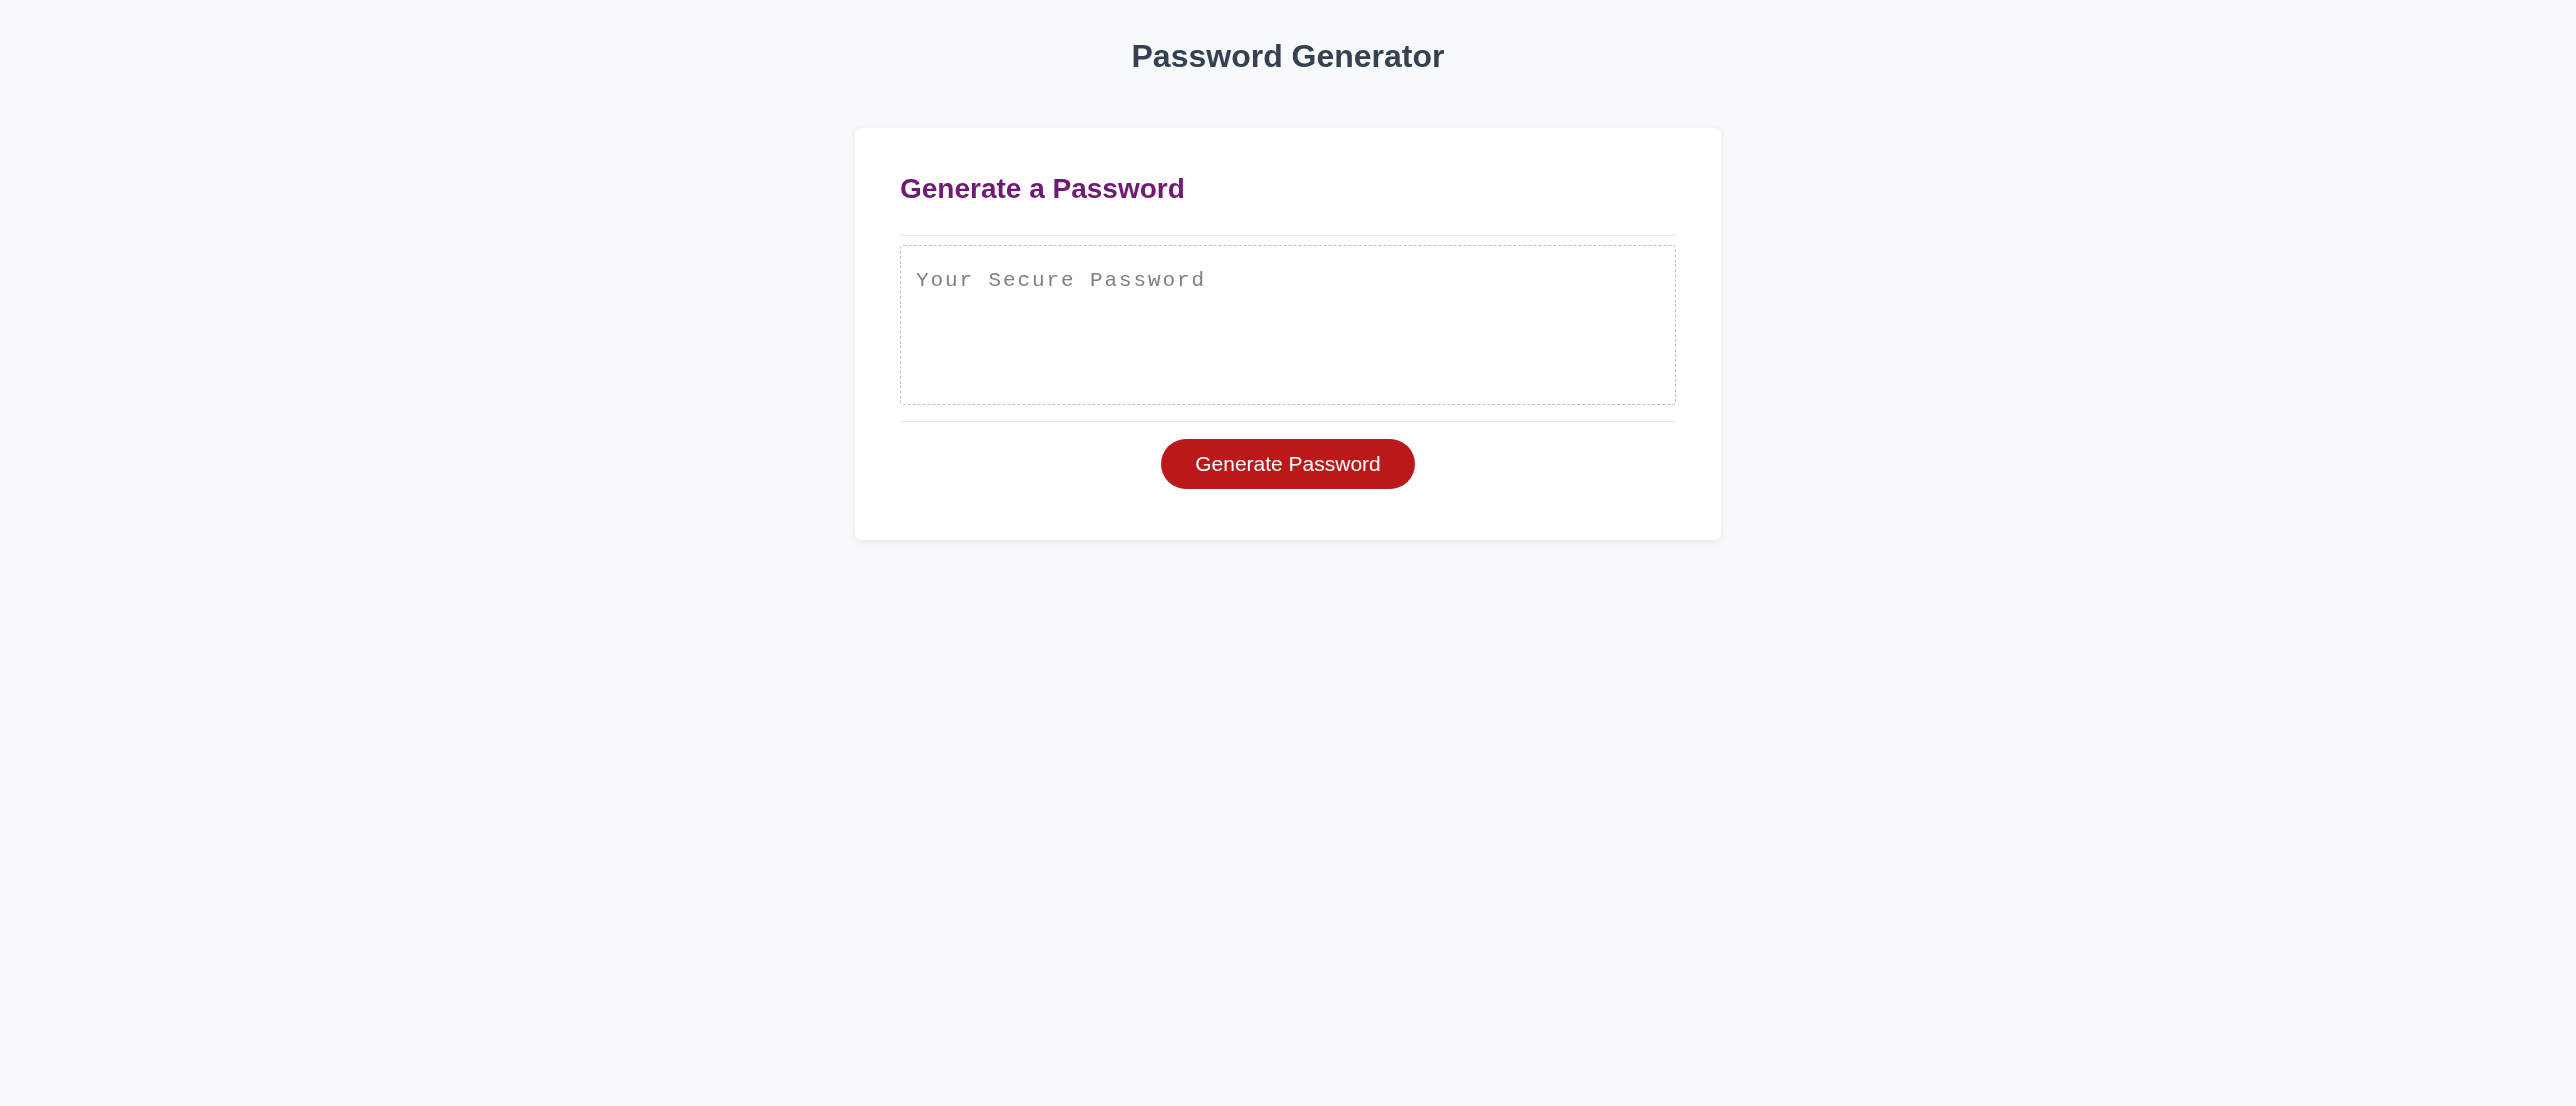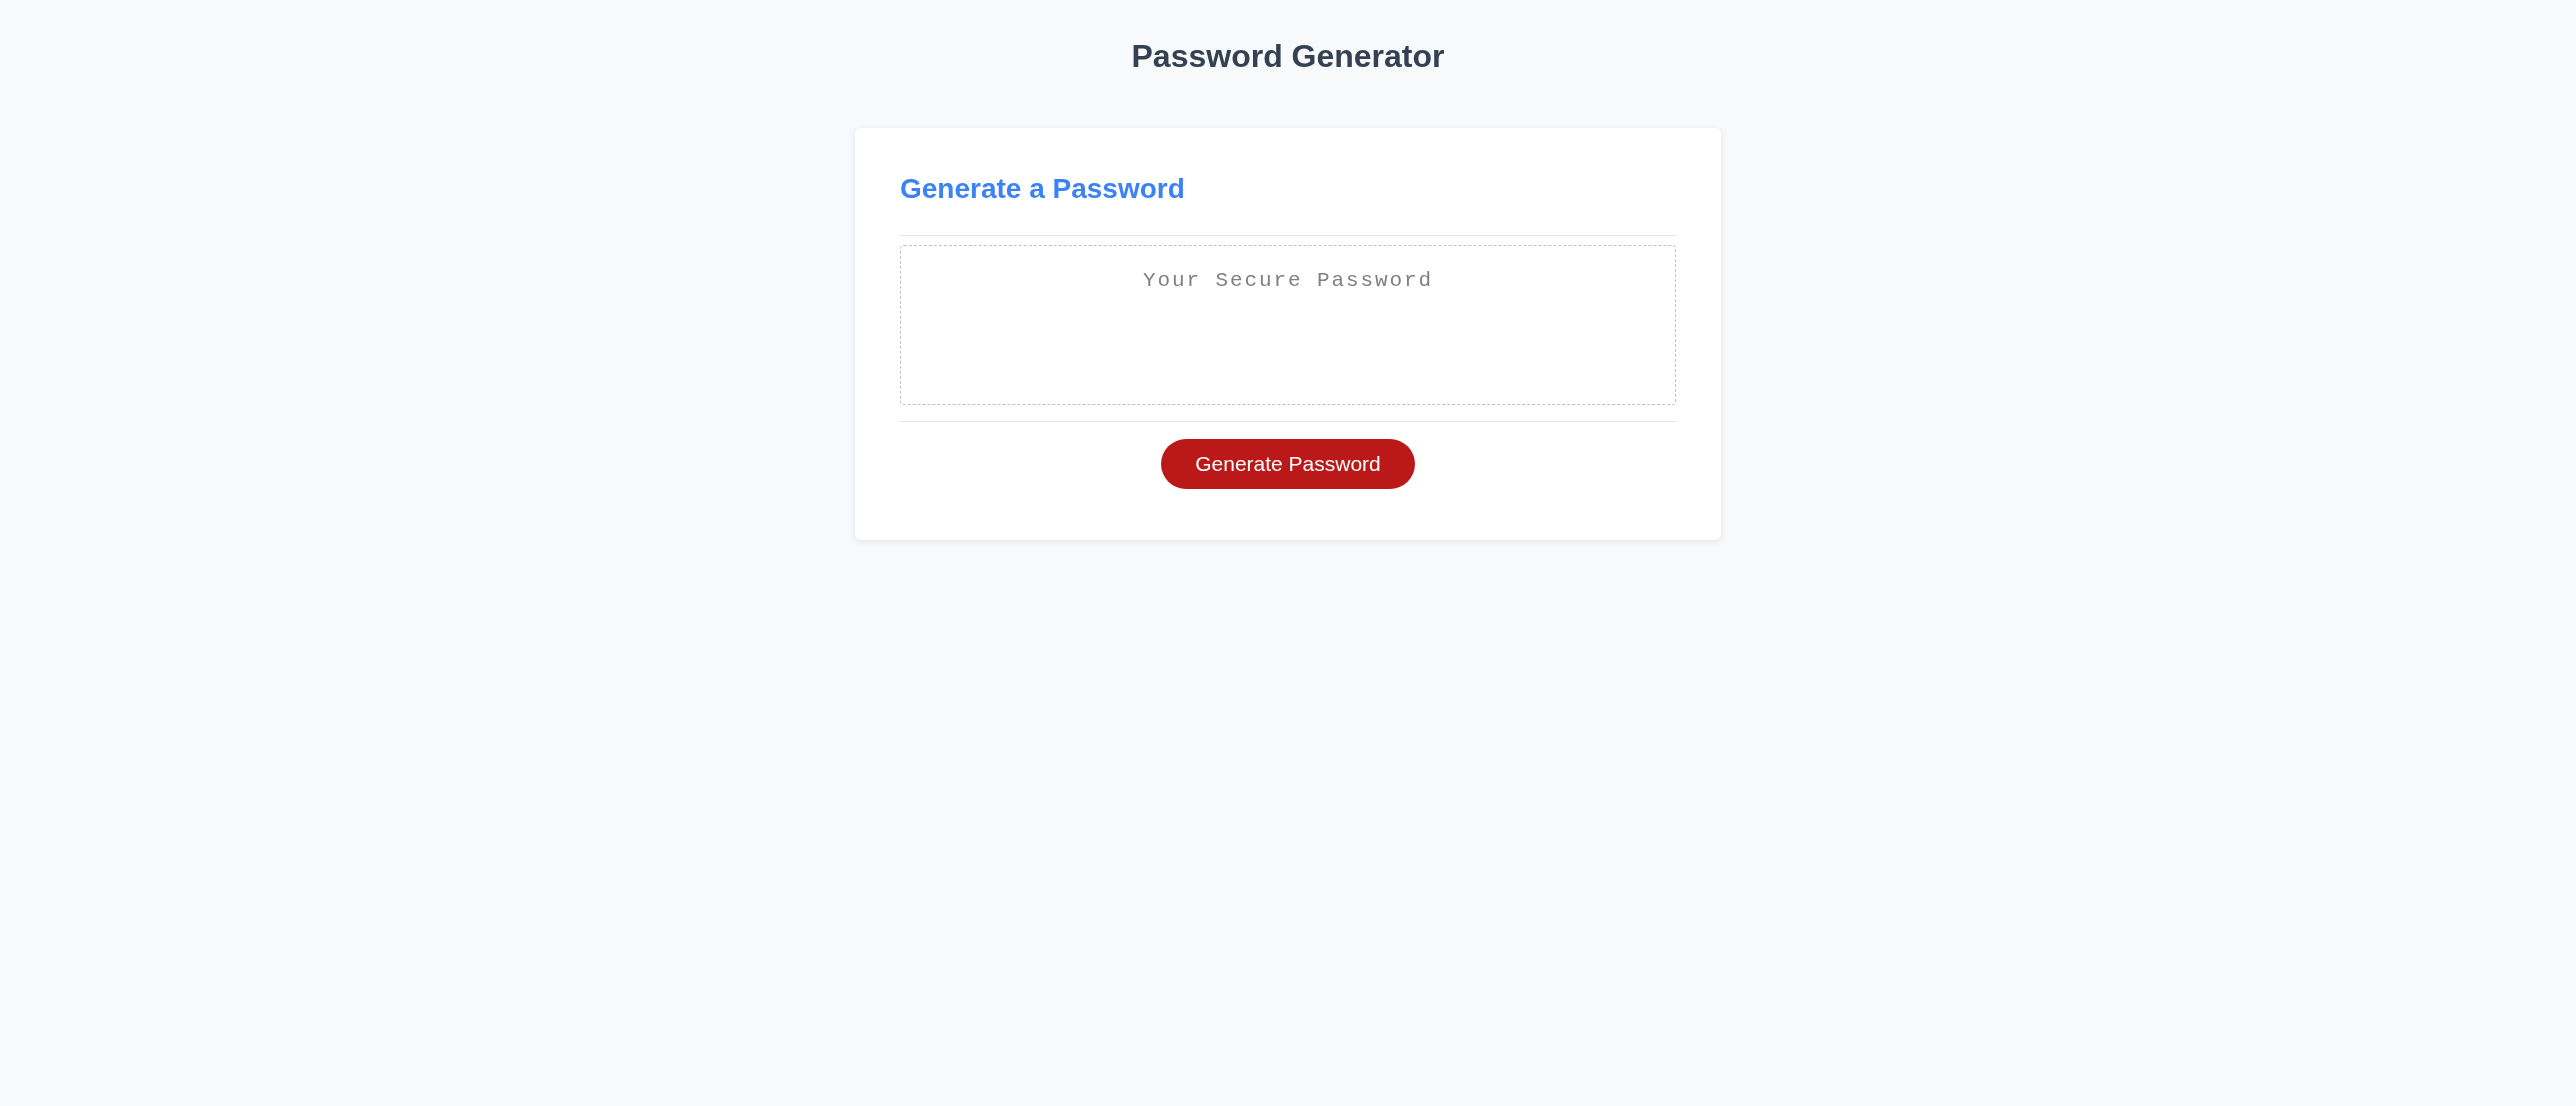--- a/index.html
+++ b/index.html
@@ -37,39 +37,38 @@
     
     .card-header {
       border-bottom: 0.9px solid #e6e6e6;
       padding-bottom: 30px;
       margin-bottom: 9.4px;
     }
     
     .card-title {
       font-size: 28px;
       font-weight: 700;
-      color: #3b82f6;
+      color: #701a75;
     }
     
     .card-body {
       border-bottom: 0.9px solid #e6e6e6;
       padding-bottom: 13px;
       margin-bottom: 17px;
     }
     
     .password-output {
       width: 100%;
       min-height: 160px;
       border: 1.9px dashed #c0c0c0;
       border-radius: 3.8px;
       font-family: "Courier New", Courier, monospace;
       font-size: 21px;
       letter-spacing: 1.9px;
       color: #808080;
-      text-align: center;
       padding: 22.6px 15px;
       resize: none;
       background: transparent;
       outline: none;
     }
     
     .password-output::placeholder {
       color: #808080;
     }
     

